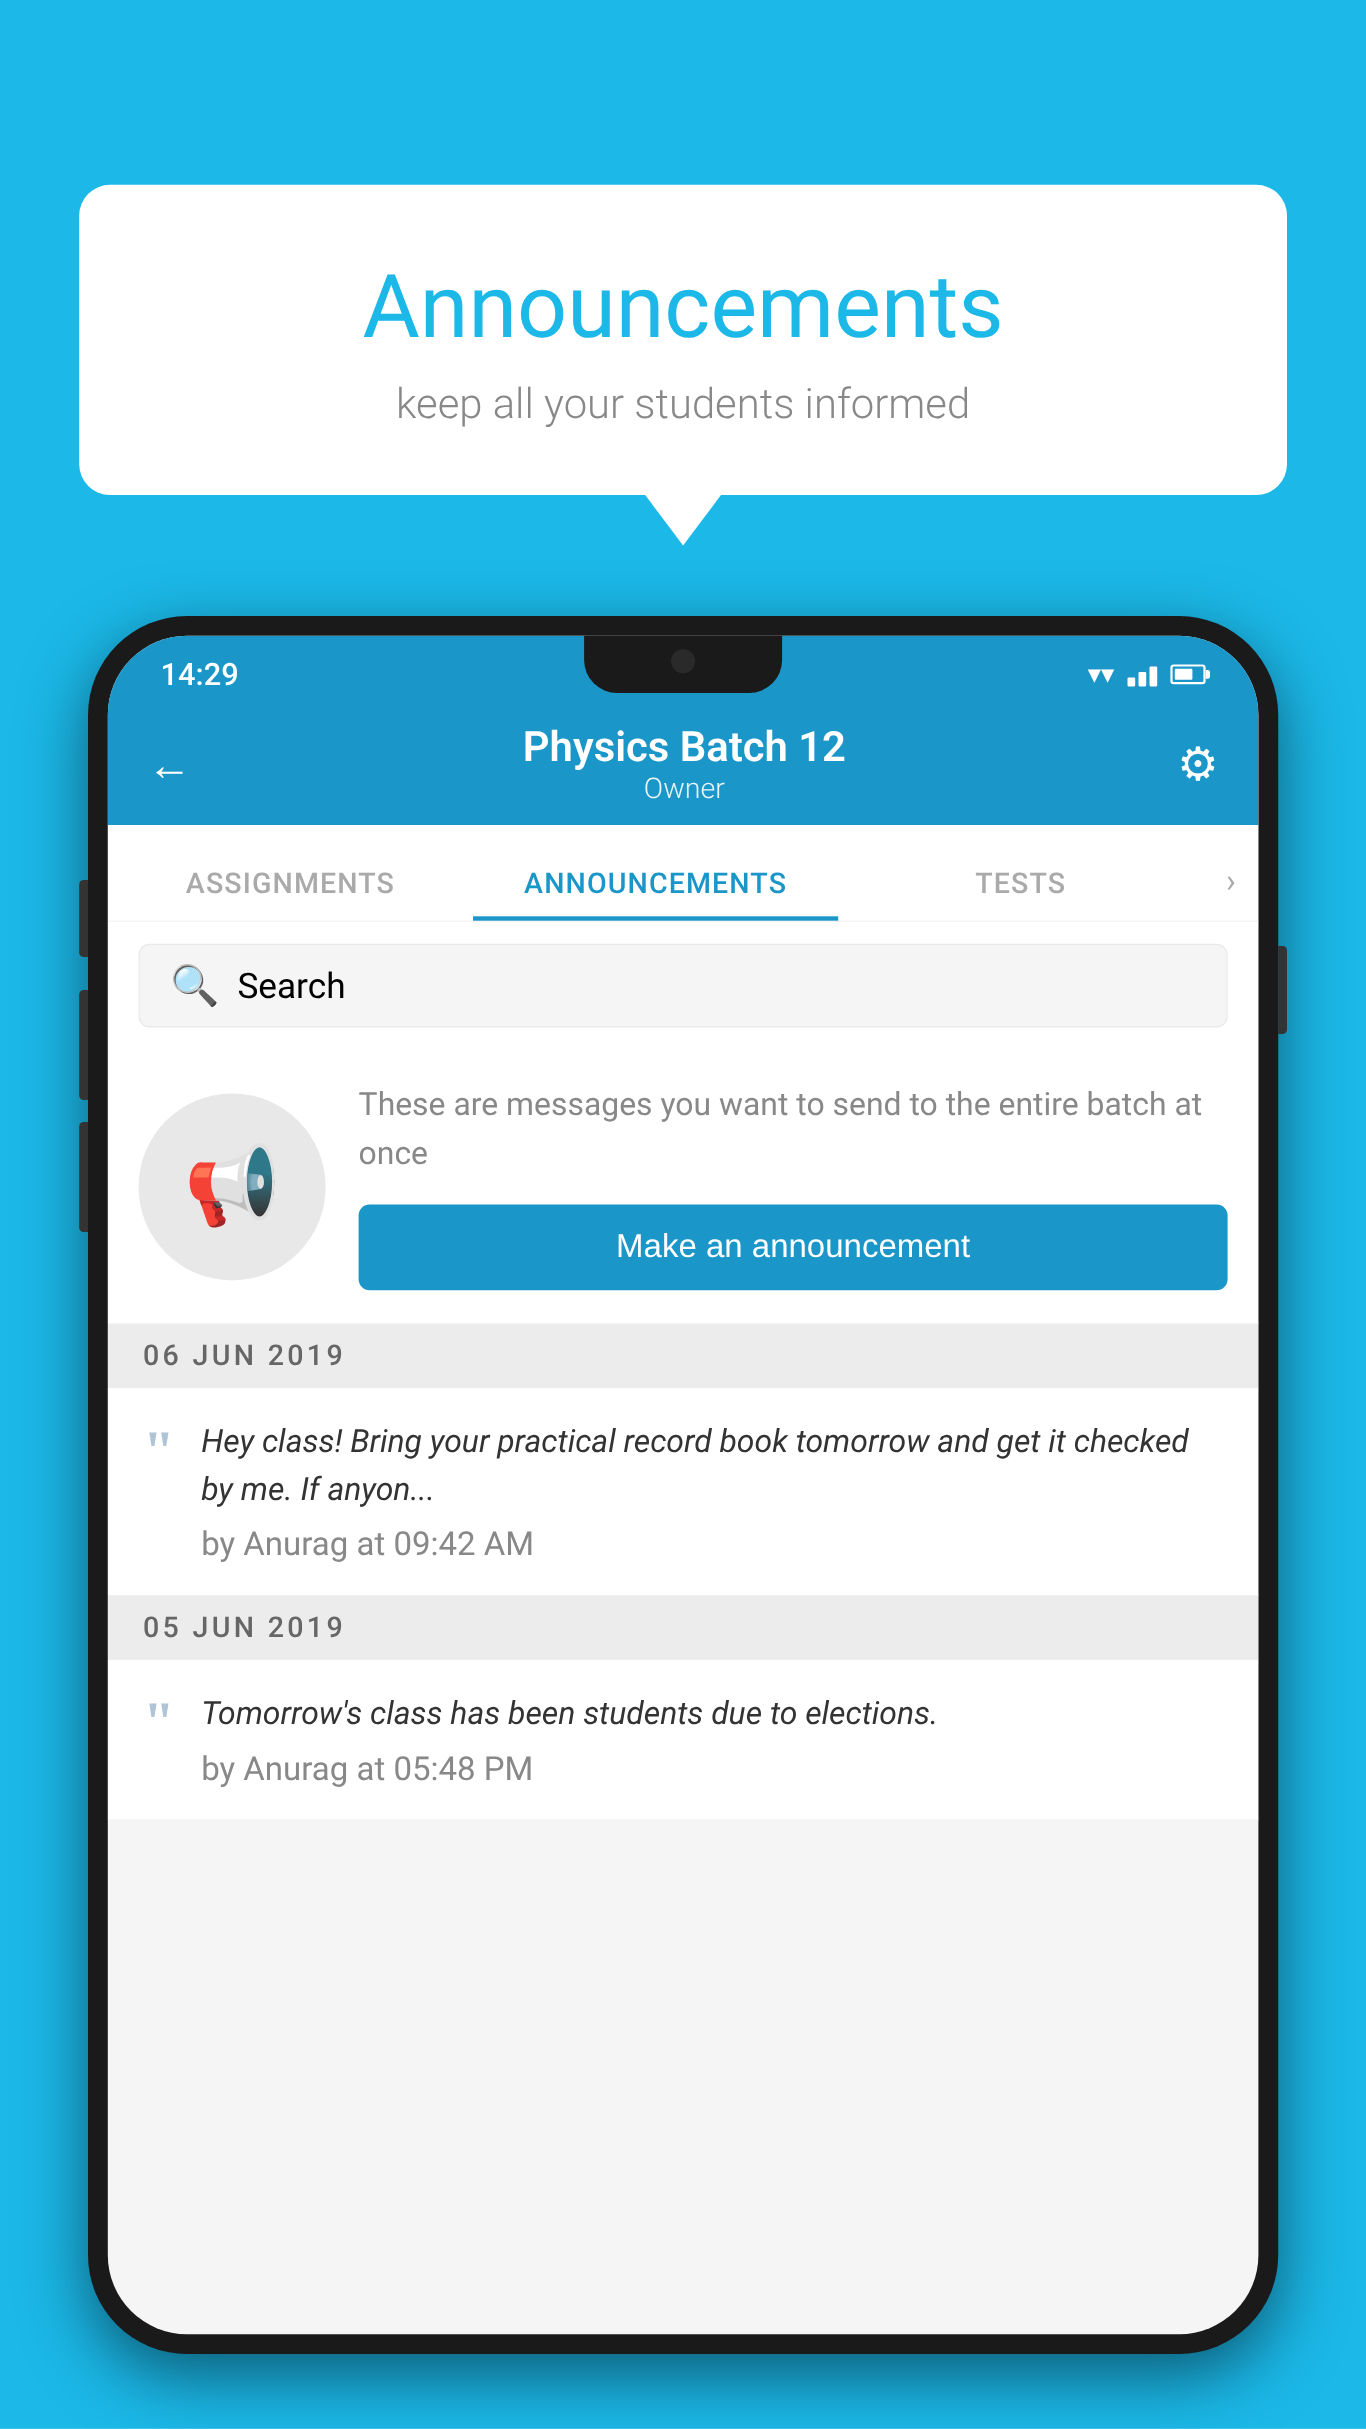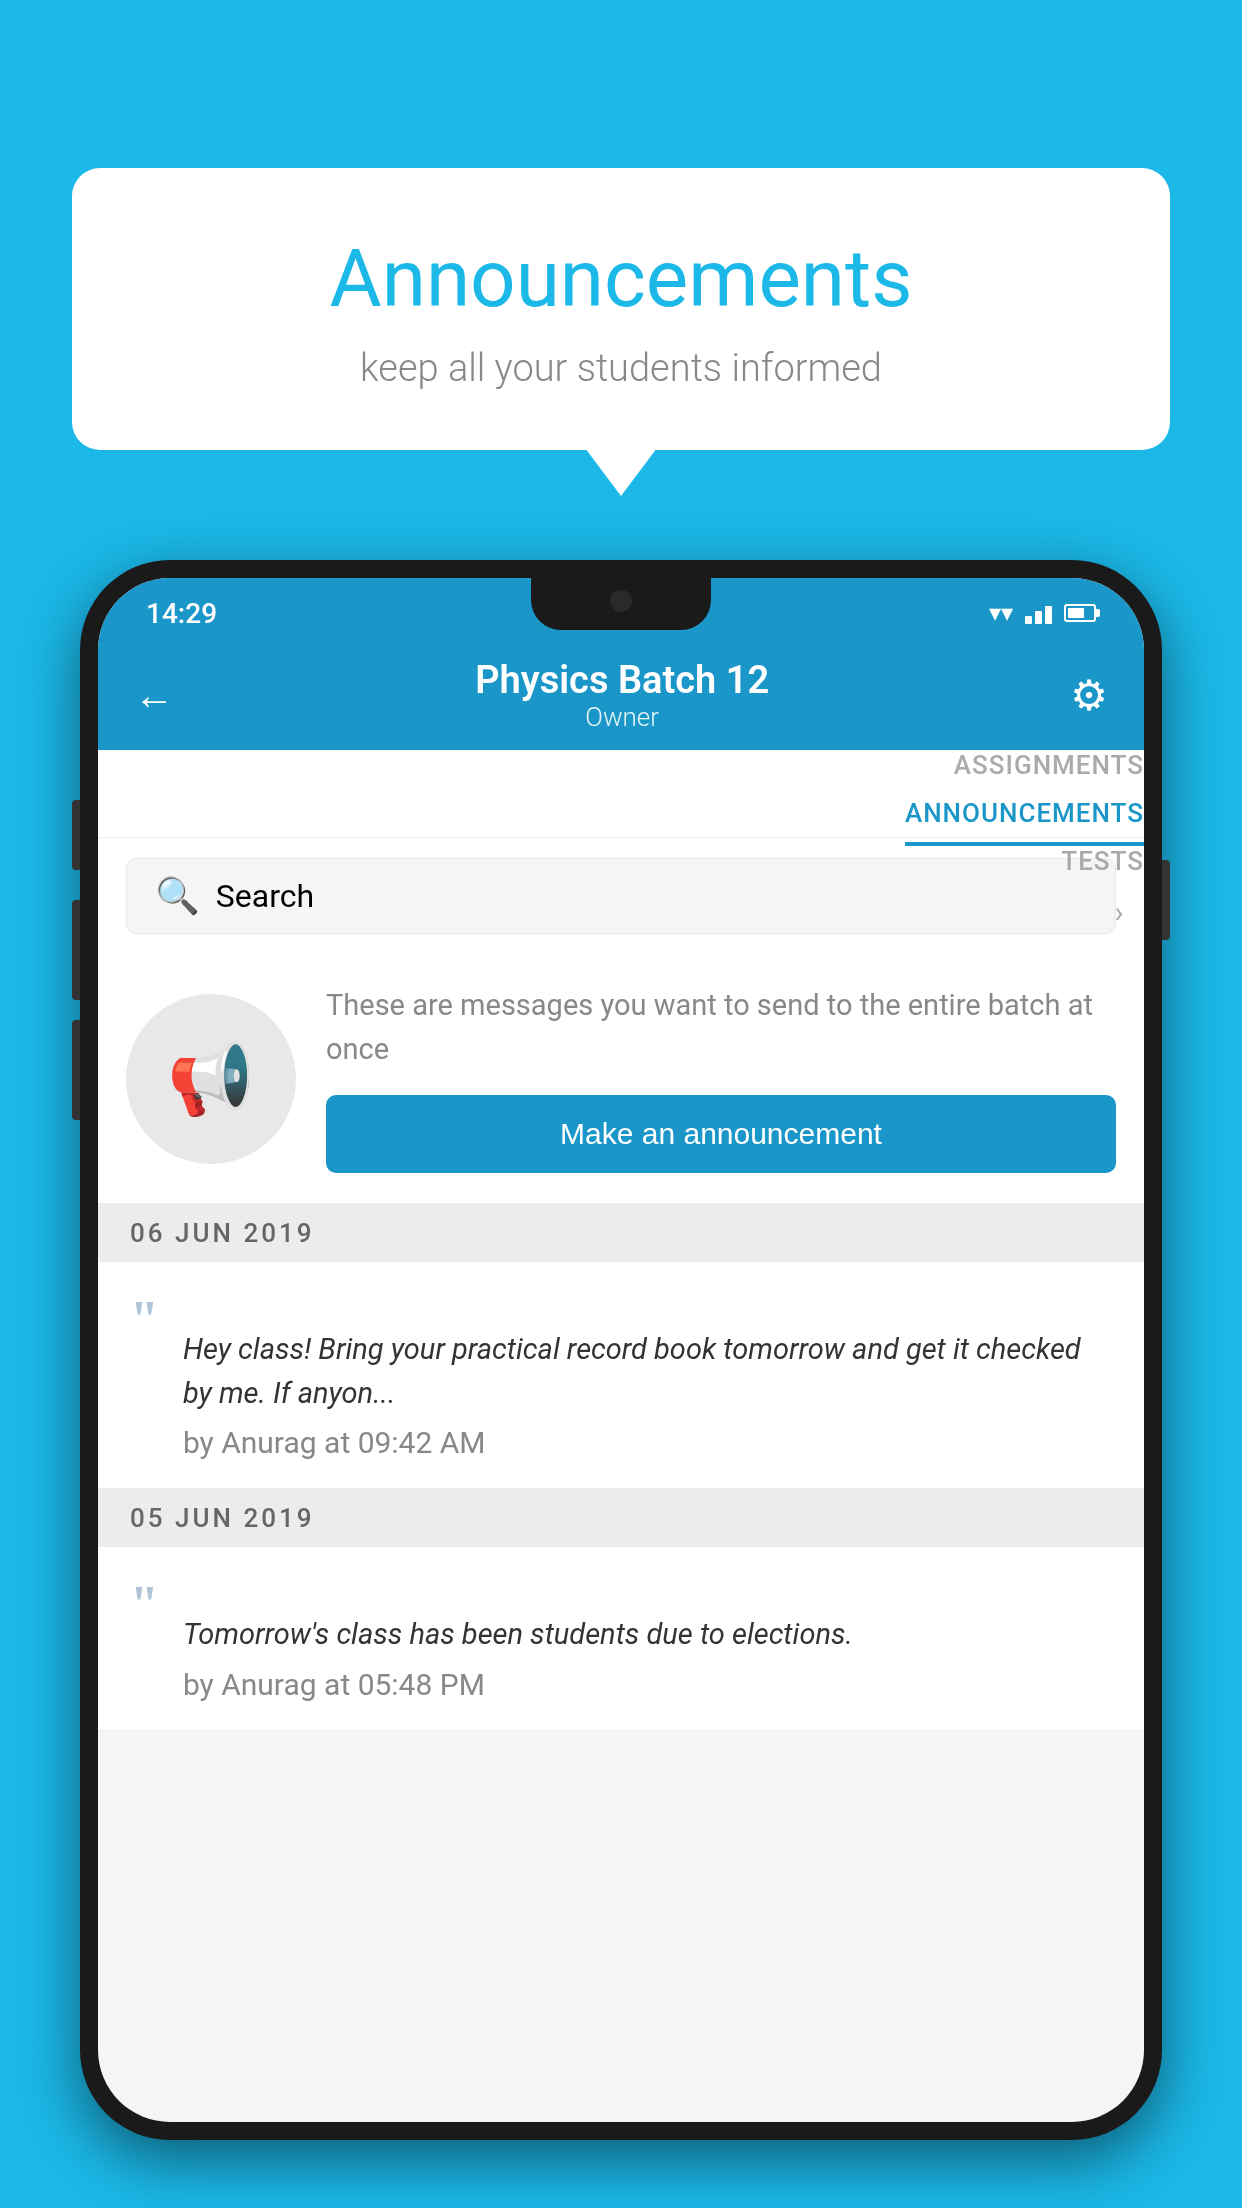--- a/index.html
+++ b/index.html
@@ -263,21 +263,20 @@
       cursor: pointer;
     }
 
     
     .tabs-bar {
       background: white;
       height: 88px;
       display: flex;
       align-items: flex-end;
       border-bottom: 1px solid #eee;
-      flex-direction: column;
     }
 
     .tab-item {
       flex: 1;
       text-align: center;
       padding-bottom: 18px;
       font-size: 26px;
       color: #aaa;
       font-weight: 500;
       letter-spacing: 1px;
@@ -410,21 +409,20 @@
       color: #b0c4d8;
       font-size: 52px;
       font-weight: 900;
       line-height: 1;
       margin-top: 4px;
       font-family: Georgia, serif;
     }
 
     .announcement-content {
       flex: 1;
-      margin-top: 38px;
     }
 
     .announcement-text {
       font-size: 29px;
       color: #333;
       font-style: italic;
       line-height: 1.5;
       margin-bottom: 10px;
     }
 

